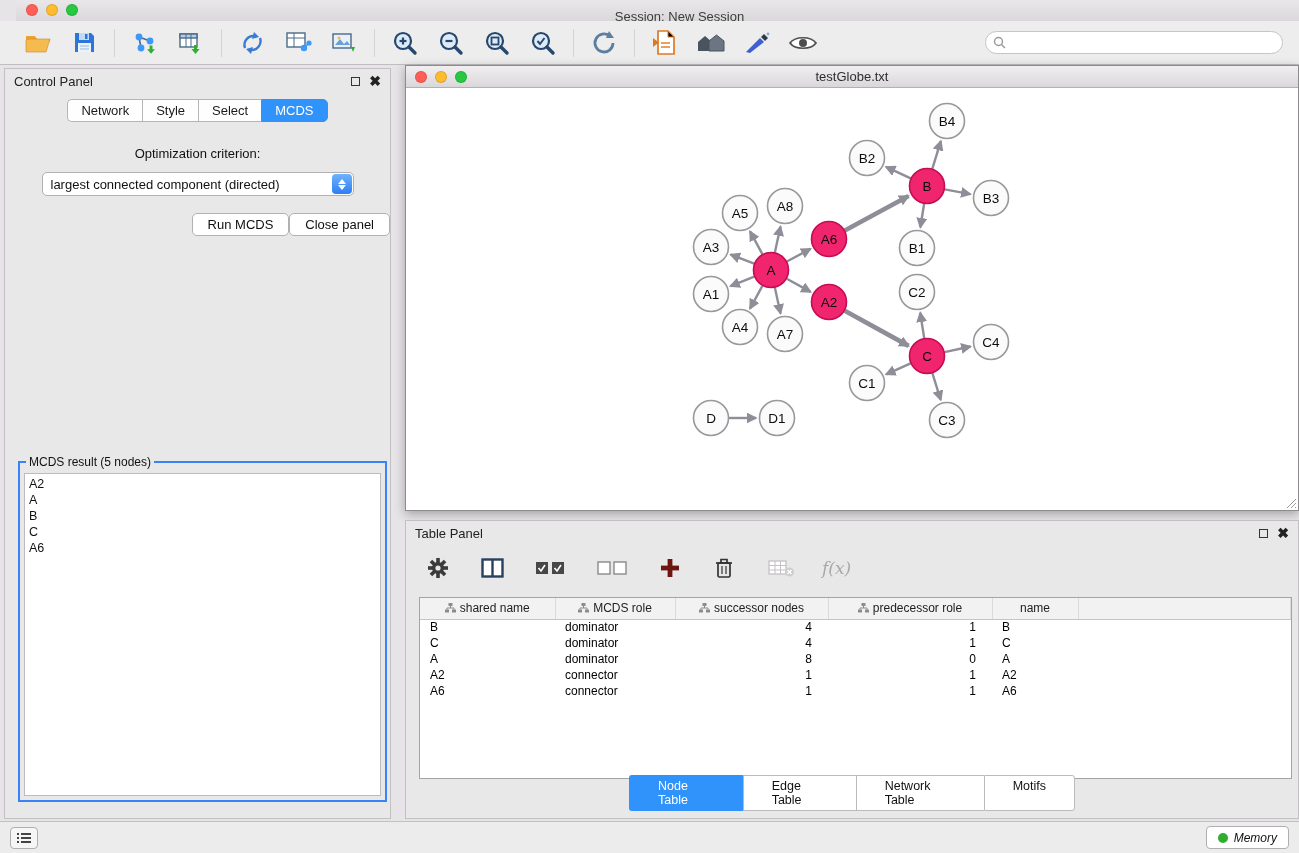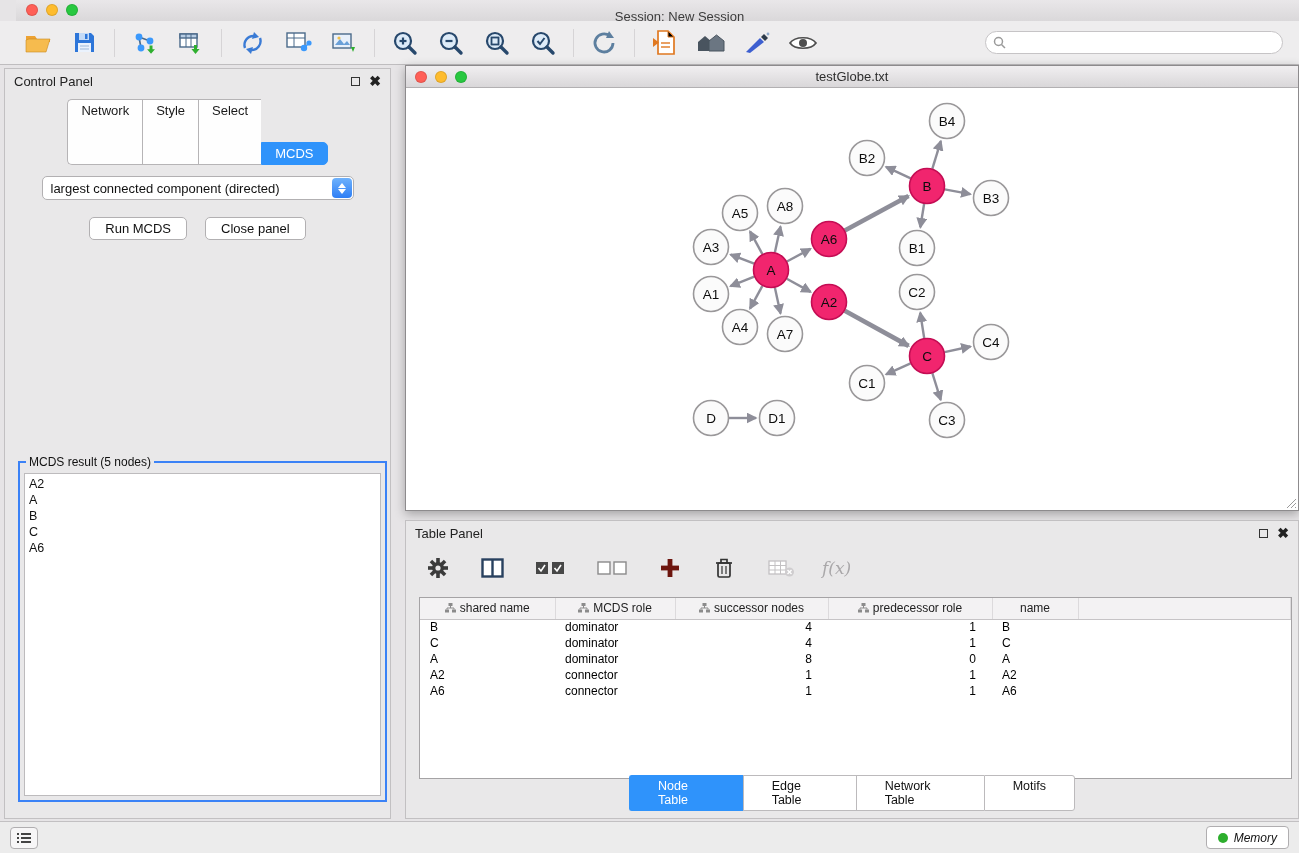--- a/index.html
+++ b/index.html
@@ -29,29 +29,29 @@
     background:#e9e8e9; border:1px solid #c2c0c2; }
   .panel-header { height:24px; display:flex; align-items:center; padding:0 9px; font-size:13px; color:#222; }
   .win-icons { margin-left:auto; display:flex; align-items:center; gap:9px; }
   .float-ic { width:9px; height:9px; border:1.6px solid #333; display:inline-block; }
   .close-ic { font-size:14px; font-weight:bold; color:#222; line-height:10px; }
   .cp-tabs { display:flex; justify-content:center; margin-top:6px; }
   .cp-tab { padding:3px 13px; font-size:13px; background:#fefefe; border:1px solid #b6b4b6;
     border-right:none; color:#1a1a1a; }
   .cp-tab:first-child { border-radius:5px 0 0 5px; }
   .cp-tab:last-child { border-right:1px solid #b6b4b6; border-radius:0 5px 5px 0; }
-  .cp-tab.active { background:#2f93fb; border-color:#2f93fb; color:#fff;margin-top:43px; }
+  .cp-tab.active { background:#2f93fb; border-color:#2f93fb; color:#fff; }
   .opt-label { text-align:center; font-size:13px; color:#111; margin-top:24px; }
   .dropdown { margin:11px auto 0; width:312px; height:24px; background:#fff; border:1px solid #b2b0b2;
     border-radius:5px; display:flex; align-items:center; font-size:13px; color:#111; padding-left:8px; position:relative; }
   .dd-stepper { position:absolute; right:1px; top:1px; width:20px; height:20px; border-radius:4px;
     background:linear-gradient(#6fb2fc,#2e7ef5); display:flex; flex-direction:column; align-items:center; justify-content:center; gap:1px; }
   .dd-up { width:0;height:0;border-left:4px solid transparent;border-right:4px solid transparent;border-bottom:5px solid #fff; }
   .dd-down { width:0;height:0;border-left:4px solid transparent;border-right:4px solid transparent;border-top:5px solid #fff; }
-  .btn-row { display:flex; justify-content:center; gap:18px; margin-top:17px; }
+  .btn-row { display:flex; justify-content:flex-end; margin-top:17px; }
   .btn { background:#fff; border:1px solid #b2b0b2; border-radius:5px; font-size:13px; color:#111;
     padding:3px 15px; font-family:"Liberation Sans",sans-serif; }
   .result-fieldset { position:absolute; left:13px; top:386px; width:369px; height:347px;
     border:2px solid #3b82f6; padding:4px; }
   .result-fieldset legend { font-size:12px; color:#111; padding:0 3px; margin-left:2px; }
   .result-list { background:#fff; border:1px solid #bdbbbd; width:100%; height:100%; padding:2px 4px;
     font-size:12.5px; color:#111; }
   .result-item { height:16px; line-height:16px; }
 
   
@@ -261,20 +261,21 @@
       <span class="float-ic"></span>
       <span class="close-ic">✖</span>
     </span>
   </div>
   <div class="cp-tabs">
     <span class="cp-tab">Network</span>
     <span class="cp-tab">Style</span>
     <span class="cp-tab">Select</span>
     <span class="cp-tab active">MCDS</span>
   </div>
+  <div class="opt-label">Optimization criterion:</div>
   <div class="dropdown">
     <span>largest connected component (directed)</span>
     <span class="dd-stepper">
       <span class="dd-up"></span>
         <span class="dd-down"></span>
     </span>
   </div>
   <div class="btn-row">
     <button class="btn">Run MCDS</button>
     <button class="btn">Close panel</button>

